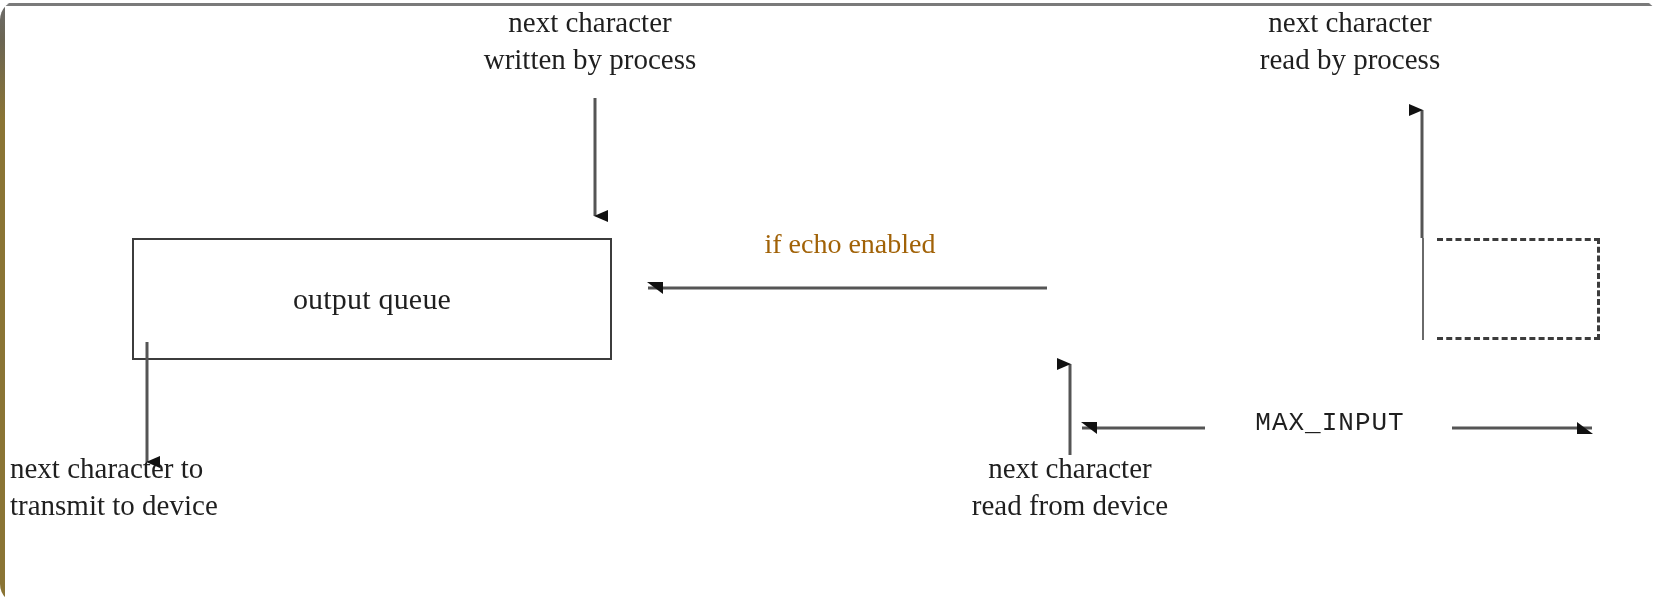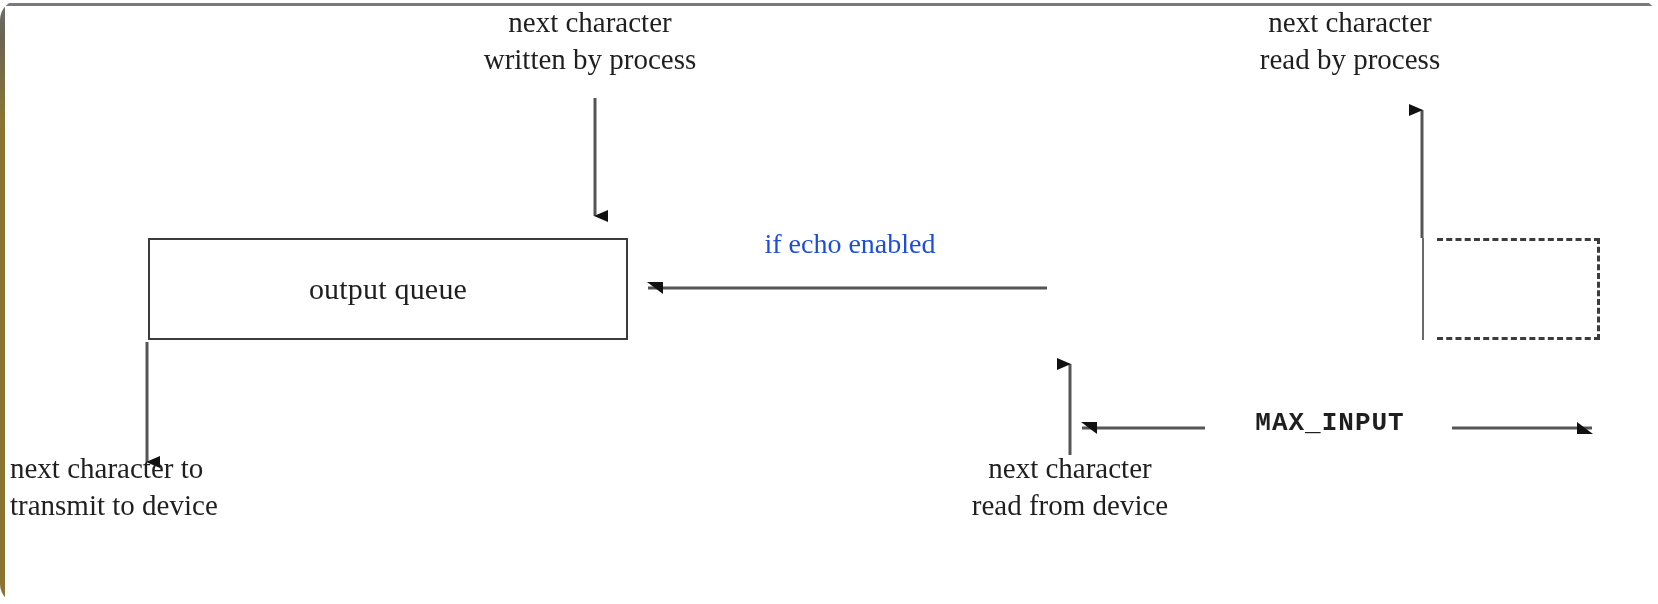--- a/index.html
+++ b/index.html
@@ -39,21 +39,21 @@
     box-sizing: border-box;
     display: flex;
     align-items: center;
     justify-content: center;
   }
   .queue-label {
     font-size: 30px;
     letter-spacing: 0.2px;
     color: #1f1f1f;
   }
-  #output-queue { left: 132px; top: 238px; width: 480px; height: 102px; margin-left: 16px; }
+  #output-queue { left: 132px; top: 238px; width: 480px; height: 122px; }
   #input-queue  { left: 1053px; top: 238px; width: 385px; height: 102px; }
   #input-queue .queue-label { transform: translateX(-8px); }
 
   #input-queue-divider {
     position: absolute;
     left: 1422px; top: 238px;
     width: 2px; height: 102px;
     background: #6a6a6a;
   }
   #input-queue-overflow {
@@ -78,31 +78,30 @@
   .label.left   { text-align: left; }
 
   #lbl-written   { left: 330px; top: 4px;  width: 520px; }
   #lbl-read-proc { left: 1120px; top: 4px; width: 460px; }
   #lbl-transmit  { left: 10px;  top: 450px; width: 420px; font-family: Liberation Serif, serif; }
   #lbl-read-dev  { left: 840px; top: 450px; width: 460px; text-align: center; }
 
   #lbl-echo {
     position: absolute;
     left: 640px; top: 228px; width: 420px;
-    font-size: 28px; text-align: center; color: #1d4ed8;
+    font-size: 28px; text-align: center; color: #a16207;
   }
   #lbl-maxinput {
     position: absolute;
     left: 1210px; top: 408px; width: 240px;
     font-family: "Liberation Mono", "DejaVu Sans Mono", monospace;
     font-size: 26px; text-align: center; color: #1f1f1f;
     letter-spacing: 1px;
     background: #ffffff;
     z-index: 3;
-    font-weight: bold;
   }
 
   
   #arrows {
     position: absolute;
     left: 0; top: 0;
     width: 1658px; height: 604px;
     pointer-events: none;
     z-index: 2;
   }

